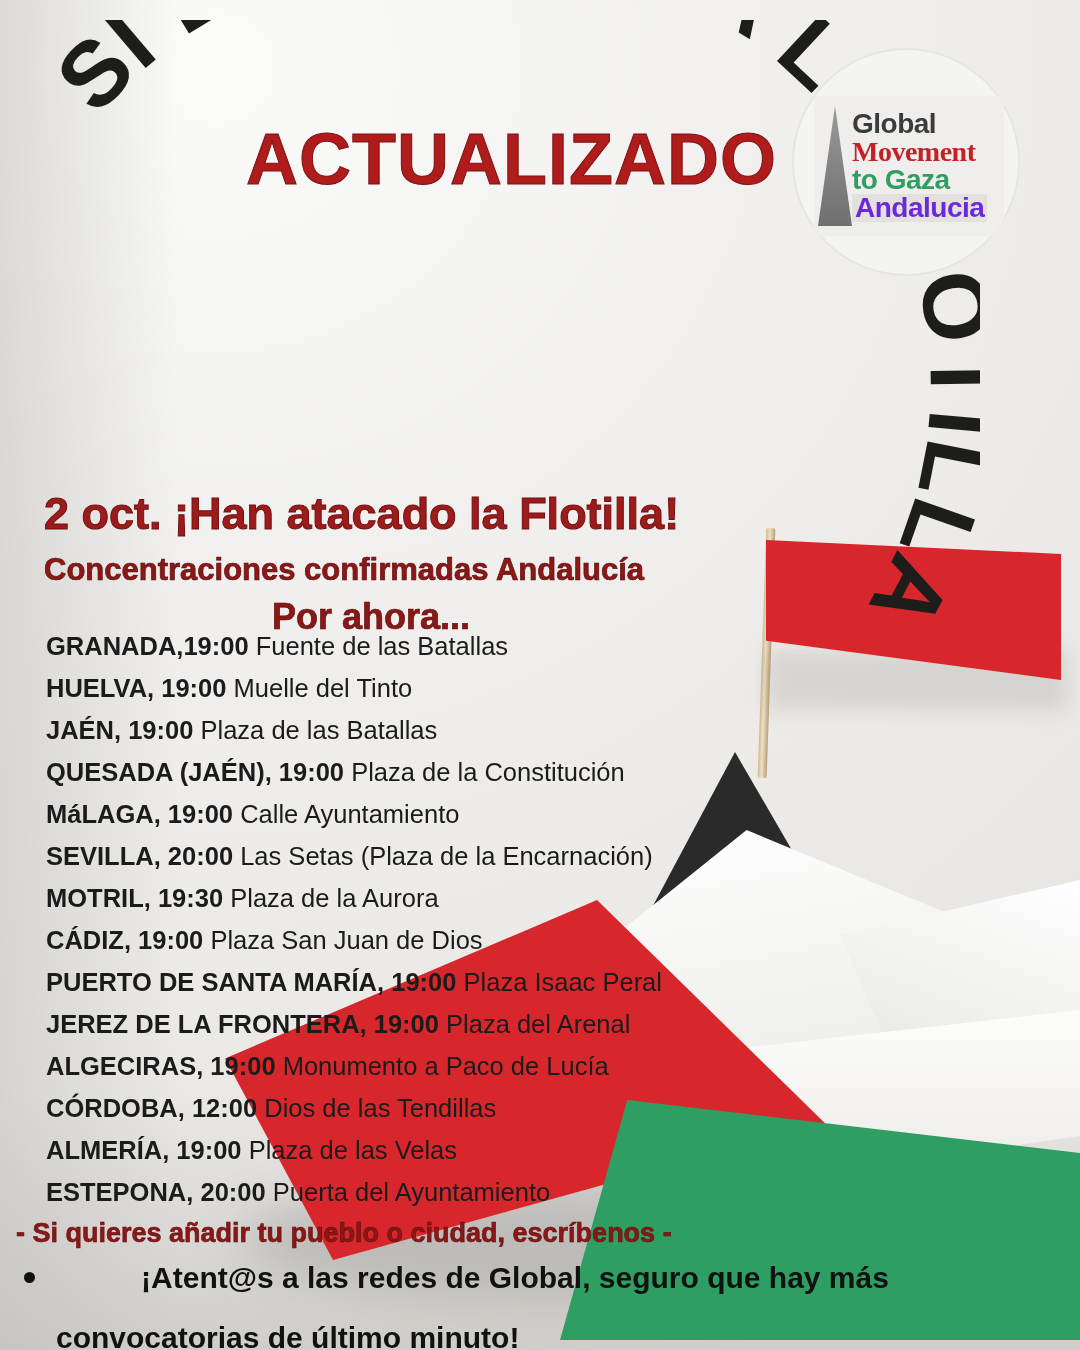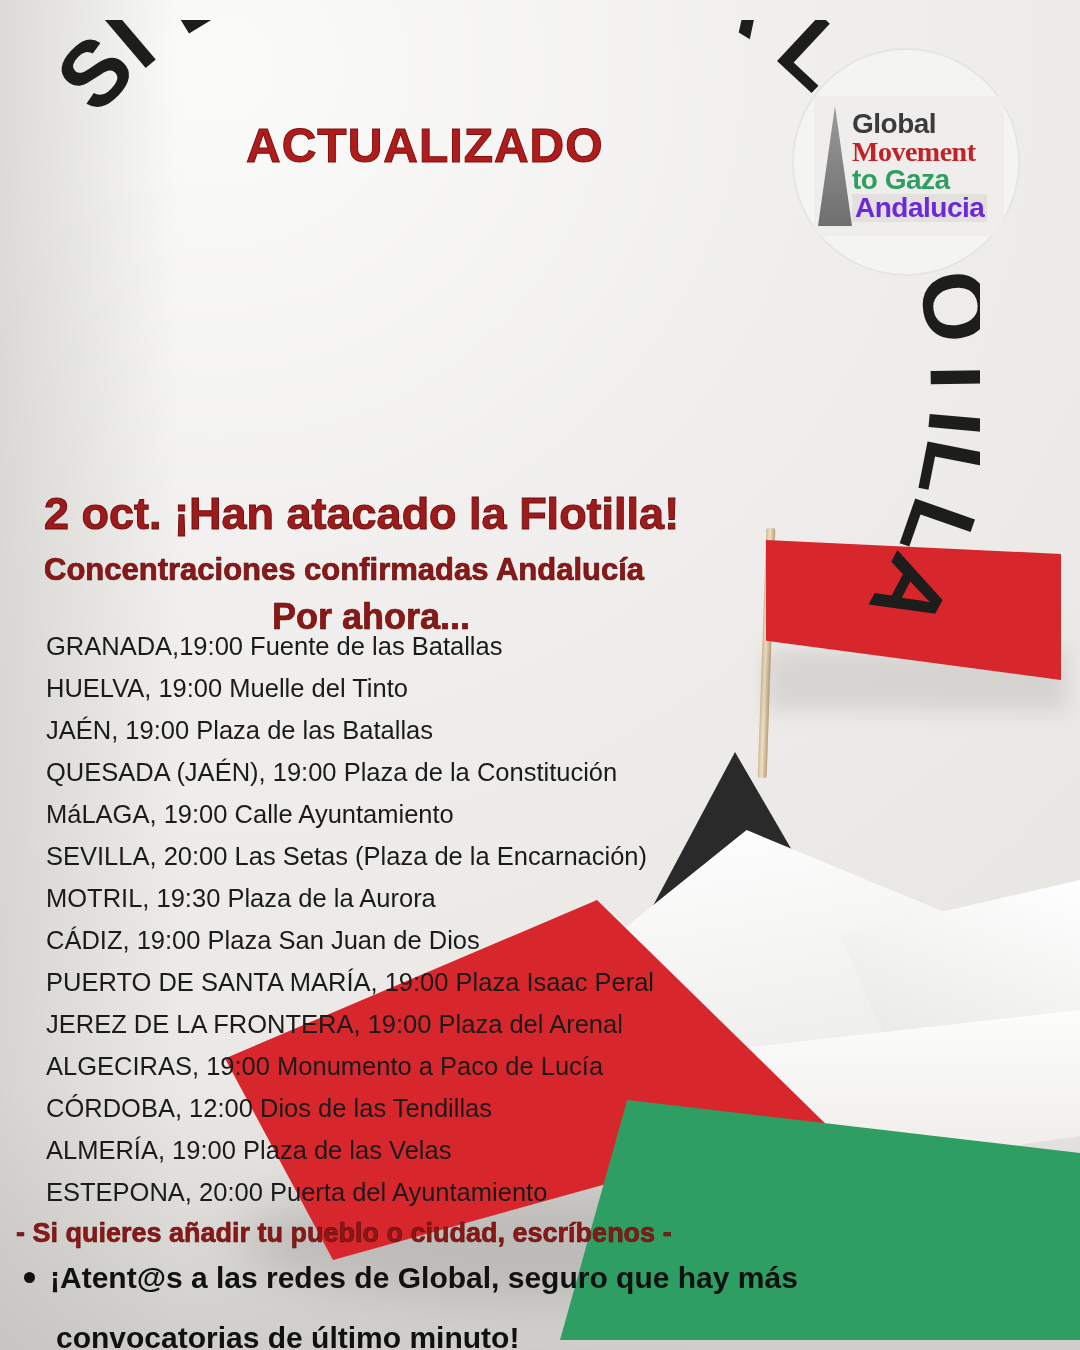--- a/index.html
+++ b/index.html
@@ -129,21 +129,21 @@
     font-weight: bold;
     font-size: 92px;
     fill: #1d1d1b;
     letter-spacing: 2px;
   }
 
   
   .actualizado {
     position: absolute;
     left: 246px; top: 118px;
-    font-size: 48px;
+    font-size: 72px;
     font-weight: bold;
     color: #b01b1b;
     letter-spacing: 1px;
     -webkit-text-stroke: 1px #7a1111;
   }
 
   
   .logo {
     position: absolute;
     left: 792px; top: 48px;
@@ -210,21 +210,21 @@
     left: 46px; top: 634px;
     width: 700px;
   }
   .row {
     font-size: 25.5px;
     color: #1b1b1b;
     line-height: 1.0;
     margin-bottom: 16.5px;
     white-space: nowrap;
   }
-  .row b { font-weight: normal; }
+  .row b { font-weight: bold; }
   .row span { font-weight: normal; text-align: right; }
 
   
   .foot1 {
     position: absolute;
     left: 16px; top: 1218px;
     font-size: 27px;
     font-weight: bold;
     color: #8c1717;
     -webkit-text-stroke: 0.6px #5e0d0d;
@@ -238,21 +238,21 @@
     color: #111111;
     line-height: 1.32;
   }
   .bullet {
     position: absolute;
     left: 24px; top: 1272px;
     width: 11px; height: 11px;
     background: #111;
     border-radius: 50%;
   }
-  .foot2 .txt { display: block; padding-left: 30px; }
+  .foot2 .txt { display: block; padding-left: 30px; text-align: center; }
   .foot2 .txt2 { display: block; padding-left: 36px; margin-top: 20px; }
 </style>
 </head>
 <body>
 
 <div class="poster">
 
   <div class="bg"></div>
   <div class="bg-shade-left"></div>
   <div class="bg-shade-bottom"></div>

